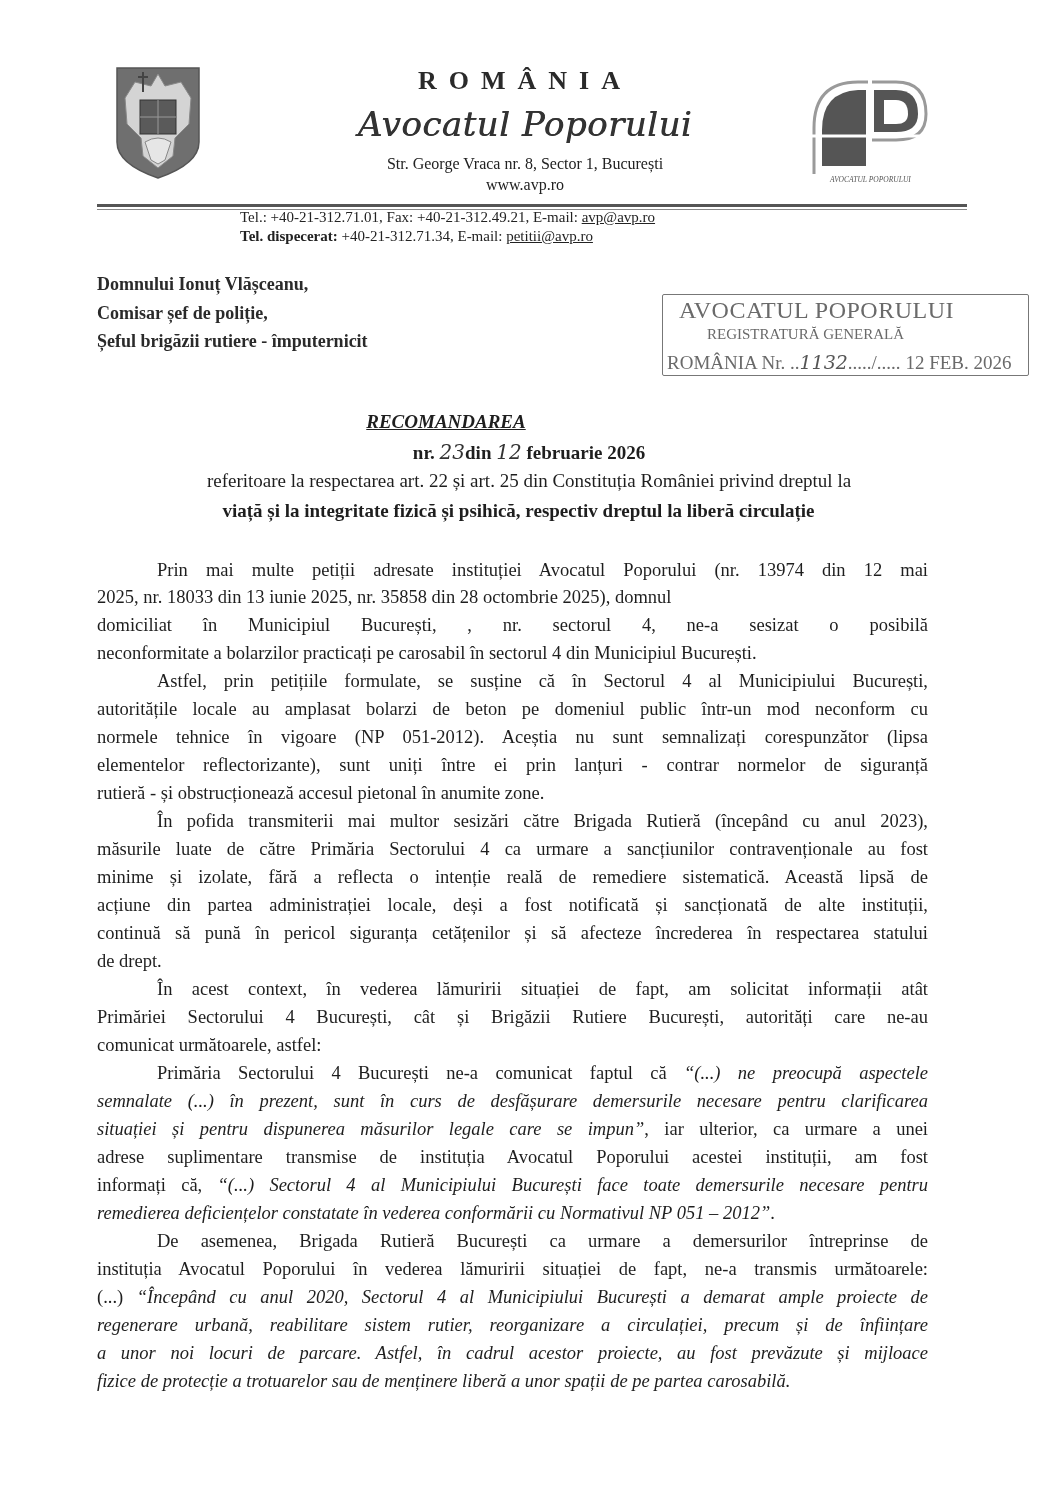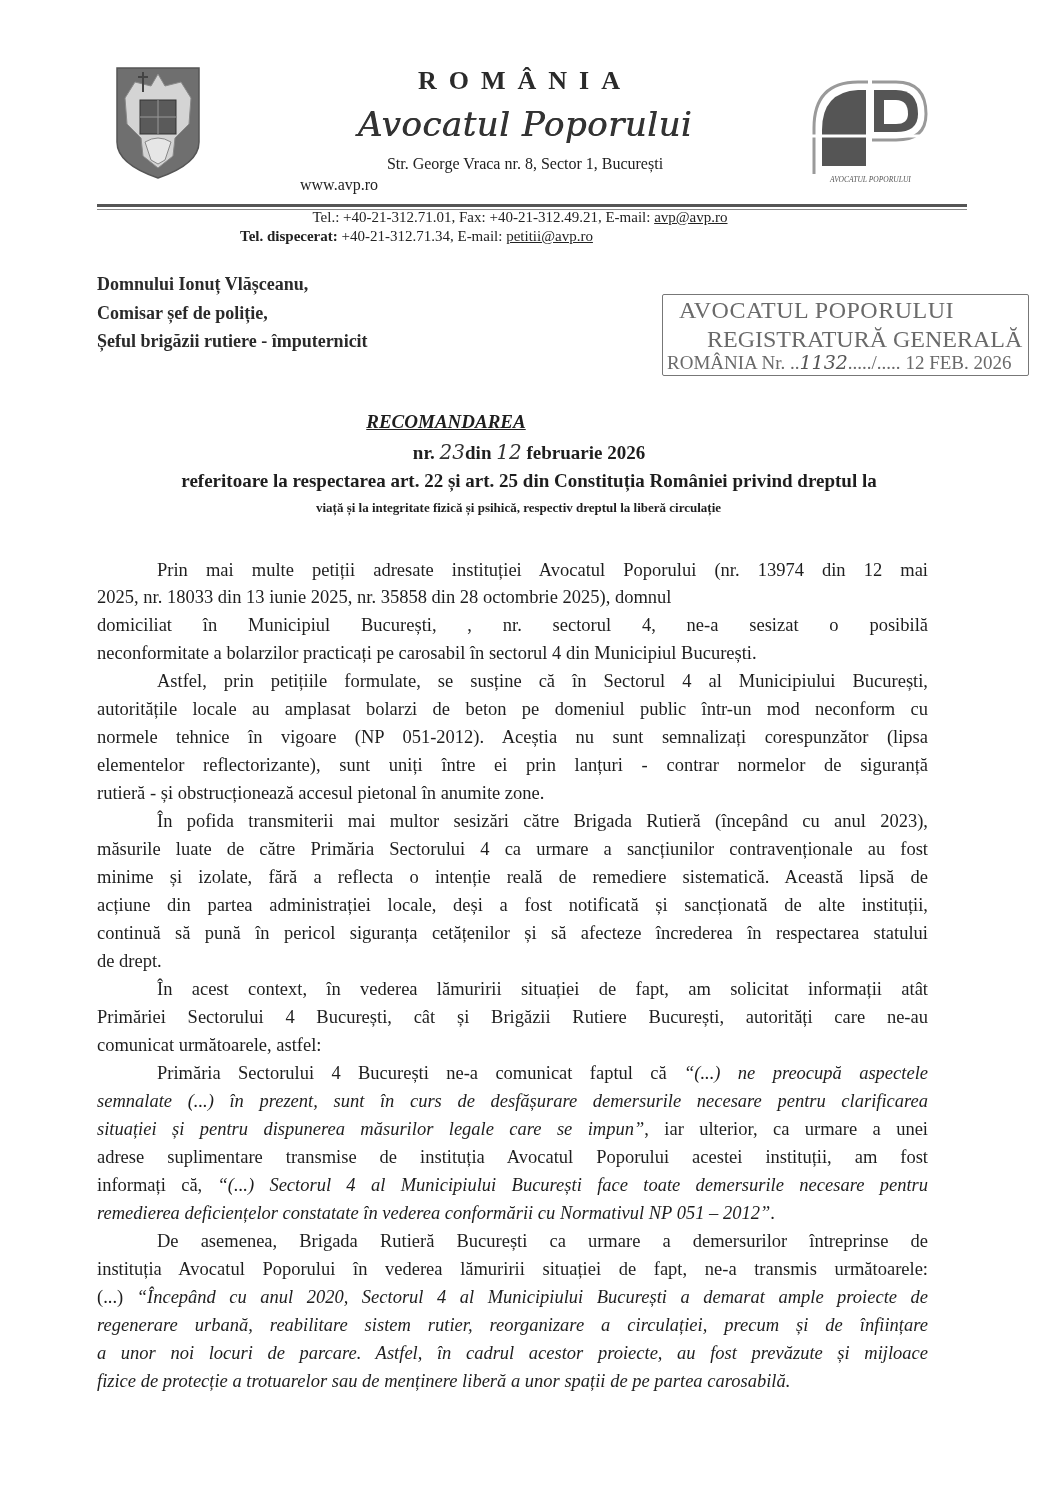--- a/index.html
+++ b/index.html
@@ -17,48 +17,48 @@
       left: 300px; top: 66px; width: 450px; text-align: center;
       font-size: 26px; font-weight: bold; letter-spacing: 12px; color: #2a2a2a;
     }
     .brand {
       left: 300px; top: 104px; width: 450px; text-align: center;
       font-size: 34px; font-style: italic; font-family: "DejaVu Serif", serif;
       color: #333; letter-spacing: 0.5px;
       text-shadow: 0.5px 0 0 #333;
     }
     .addr { left: 300px; top: 155px; width: 450px; text-align: center; font-size: 16px; color: #222; }
-    .web  { left: 300px; top: 176px; width: 450px; font-size: 16px; color: #222; }
+    .web  { left: 300px; top: 176px; width: 450px; text-align: center; font-size: 16px; color: #222; }
     .rule1 { left: 97px; top: 204px; width: 870px; height: 3px; background: #555; }
     .rule2 { left: 97px; top: 209px; width: 870px; height: 1px; background: #888; }
-    .contact1 { left: 240px; top: 209px; width: 560px; text-align: center; font-size: 15px; color: #222; }
+    .contact1 { left: 240px; top: 209px; width: 560px; text-align: left; font-size: 15px; color: #222; }
     .contact2 { left: 240px; top: 228px; width: 560px; text-align: left; font-size: 15px; color: #222; }
     .contact2 .b { font-weight: bold; }
     .link { text-decoration: underline; color: #222; }
 
     
     .addressee { left: 97px; top: 270px; font-size: 18px; font-weight: bold; line-height: 28.5px; color: #2a2a2a; }
 
     
     .stamp {
       left: 662px; top: 294px; width: 365px; height: 80px;
       border: 1.5px solid #777; border-radius: 2px;
       color: #6a6a6a;
     }
     .stamp .s1 { position: absolute; left: 16px; top: 2px; font-size: 24px; letter-spacing: 0.5px; white-space: nowrap; }
-    .stamp .s2 { position: absolute; left: 44px; top: 31px; font-size: 24px; white-space: nowrap; }
+    .stamp .s2 { position: absolute; left: 44px; top: 31px; font-size: 15px; white-space: nowrap; }
     .stamp .s3 { position: absolute; left: 4px; top: 56px; font-size: 19px; white-space: nowrap; }
     .stamp .hand { font-family: "DejaVu Serif", serif; font-style: italic; color: #555; }
 
     
     .t-rec { left: 0; width: 892px; top: 411px; text-align: center; font-size: 19px; font-style: italic; font-weight: bold; text-decoration: underline; }
     .t-nr  { left: 0; width: 1058px; top: 440px; text-align: center; font-size: 19px; font-weight: bold; }
     .t-nr .hand { font-family: "DejaVu Serif", serif; font-style: italic; font-weight: normal; font-size: 20px; color: #333; }
-    .t-l1 { left: 0; width: 1058px; top: 470px; text-align: center; font-size: 19px; font-weight: bold; }
-    .t-l2 { left: 0; width: 1037px; top: 500px; text-align: center; font-size: 13px; font-weight: bold; }
+    .t-l1 { left: 0; width: 1058px; top: 470px; text-align: center; font-size: 19px; font-weight: normal; }
+    .t-l2 { left: 0; width: 1037px; top: 500px; text-align: center; font-size: 19px; font-weight: bold; }
 
     
     .body-lines { left: 97px; top: 556px; width: 831px; }
     .ln {
       position: absolute; left: 0; width: 831px; height: 28px;
       font-size: 18.5px; line-height: 28px; white-space: nowrap;
       text-align: justify; text-align-last: justify;
     }
     .ln.indent { padding-left: 60px; width: 771px; }
     .ln.last { text-align-last: left; }

